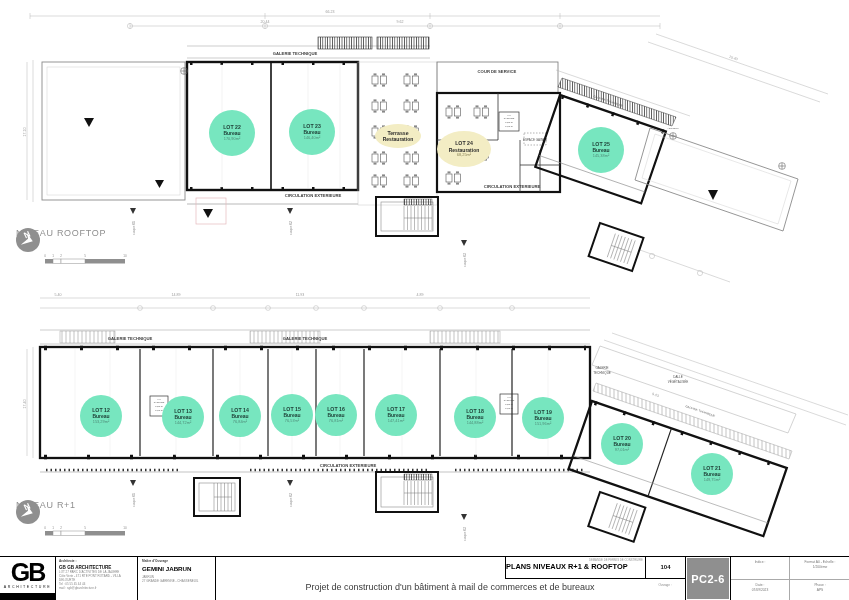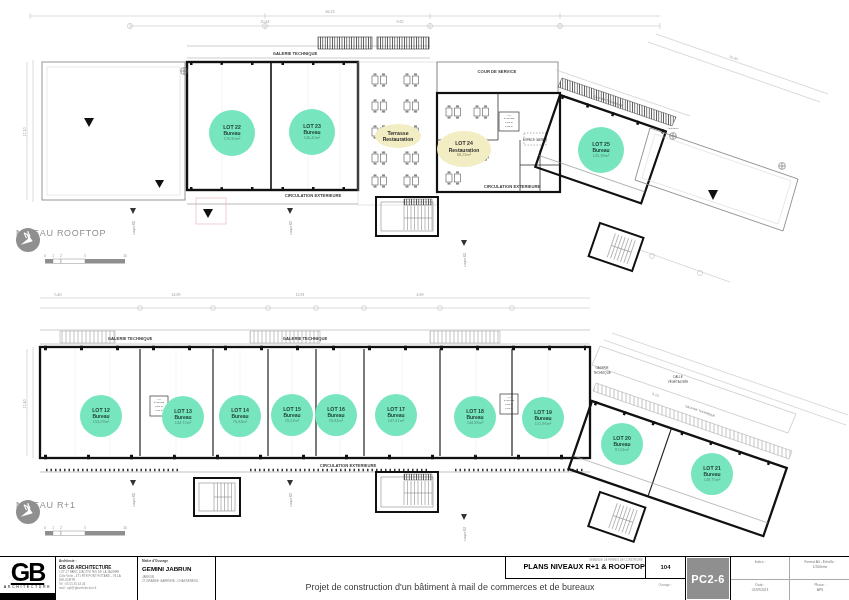--- a/index.html
+++ b/index.html
@@ -24,21 +24,21 @@
   .badge-y .lot-id,.badge-y .lot-type{color:#2b2b2b;}
   .badge-y .lot-area{color:#8a8356;}
   
   .lvl{position:absolute;display:flex;align-items:center;gap:9px;color:#8f8f8f;
        font-size:9px;letter-spacing:0.7px;}
   
   .tb{position:absolute;left:0;top:556px;width:849px;height:44px;border-top:1.2px solid #000;box-sizing:border-box;}
   .cell{position:absolute;top:0;height:44px;border-left:0.8px solid #000;box-sizing:border-box;overflow:hidden;}
   .tlabel{font-size:3.2px;font-weight:bold;color:#444;}
   .tsmall{font-size:3px;color:#888;line-height:1.3;}
-  .logo-g{font-size:25px;font-weight:900;letter-spacing:-2px;color:#000;text-align:center;margin-top:1px;text-decoration:underline;}
+  .logo-g{font-size:25px;font-weight:900;letter-spacing:-2px;color:#000;text-align:center;margin-top:1px;}
   .logo-sub{font-size:3.6px;letter-spacing:1.6px;color:#111;text-align:center;margin-top:-2px;}
   .logo-bar{position:absolute;left:0;top:36px;width:55px;height:8px;background:#000;}
   .metacell{position:absolute;box-sizing:border-box;text-align:center;color:#777;font-size:3.3px;line-height:1.5;padding-top:3px;}
 </style>
 </head>
 <body>
 
 <div class="page">
 
 <svg width="849" height="600" viewBox="0 0 849 600">
@@ -420,21 +420,21 @@
   <div class="cell" style="left:137px;width:78px;padding:2px 4px">
     <div class="tlabel">Maître d'Ouvrage</div>
     <div style="font-size:6.2px;font-weight:bold;color:#000;margin:2px 0 4px">GEMINI JABRUN</div>
     <div class="tsmall">JABRUN</div>
     <div class="tsmall">27 GRANDE GARENNE - CHASSENEUIL</div>
   </div>
   <div class="cell" style="left:215px;width:290px"></div>
   <div style="position:absolute;left:215px;top:25px;width:470px;text-align:center;font-size:9px;color:#3a3a3a">Projet de construction d'un bâtiment à mail de commerces et de bureaux</div>
   <div class="cell" style="left:505px;width:140px;height:22px;border-bottom:0.8px solid #000">
     <div style="font-size:2.8px;color:#999;text-align:right;padding:1px 2px 0">DEMANDE DE PERMIS DE CONSTRUIRE</div>
-    <div style="font-size:7.4px;font-weight:bold;color:#000;text-align:right">PLANS NIVEAUX R+1 &amp; ROOFTOP</div>
+    <div style="font-size:7.4px;font-weight:bold;color:#000;text-align:left">PLANS NIVEAUX R+1 &amp; ROOFTOP</div>
   </div>
   <div class="cell" style="left:645px;width:40px;height:22px;border-bottom:0.8px solid #000;text-align:center">
     <div style="font-size:6px;font-weight:bold;line-height:20px;color:#111">104</div>
   </div>
   <div style="position:absolute;left:645px;top:26px;width:40px;text-align:center;font-size:3px;color:#888">Ouvrage :</div>
   <div class="cell" style="left:685px;width:45px">
     <div style="margin:1px;height:41px;background:#8F8F8F;display:flex;align-items:center;justify-content:center;color:#fff;font-size:11px;font-weight:bold;letter-spacing:0.5px">PC2-6</div>
   </div>
   <div class="cell" style="left:730px;width:119px">
     <div class="metacell" style="left:0;top:0;width:58px;height:22px">

